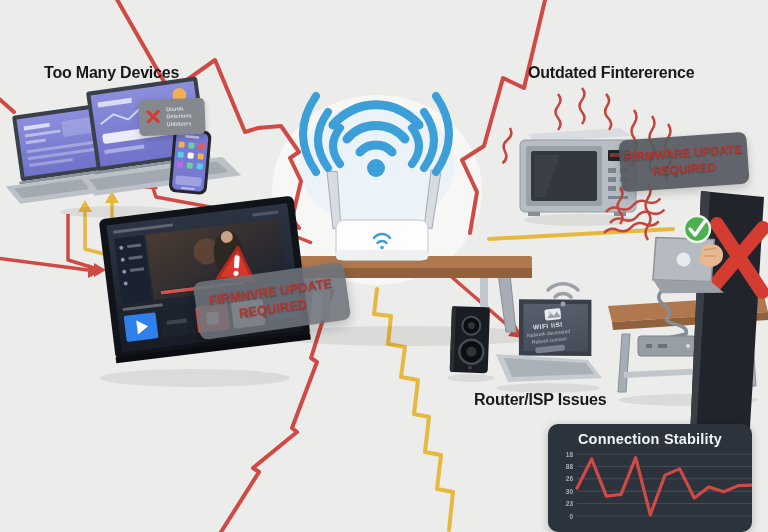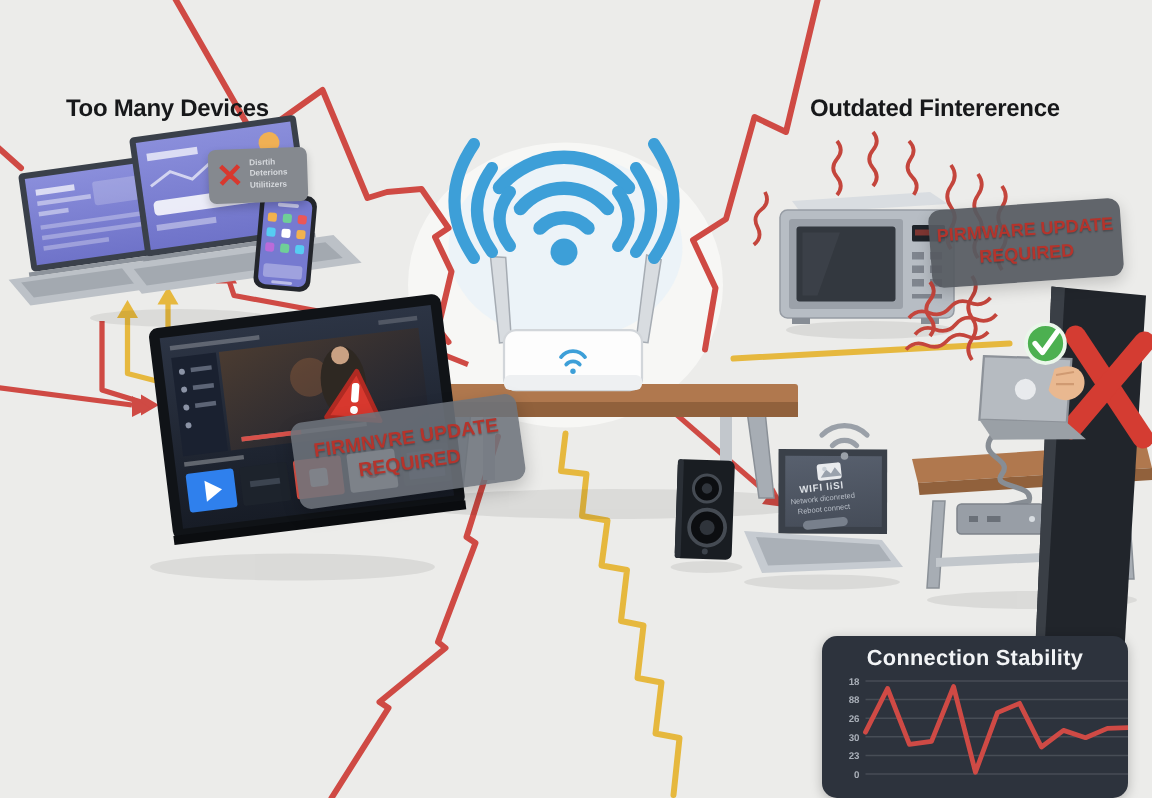--- a/index.html
+++ b/index.html
@@ -326,21 +326,22 @@
     <path d="M704,250 L716,248 M704,256 L716,256" stroke="#d09a72" stroke-width="1.5" fill="none"></path>
   </g>
 
   <g>
     <circle cx="697" cy="229" r="13" fill="#4cb050" stroke="#eaf6ea" stroke-width="2.5"></circle>
     <path d="M690,229 L695,235 L705,221" stroke="#ffffff" stroke-width="3.5" fill="none" stroke-linecap="round" stroke-linejoin="round"></path>
   </g>
 </svg>
 
 <div class="lbl" style="left:44px;top:64px;">Too Many Devices</div>
-<div class="lbl" style="left:528px;top:64px;margin-left:12px;">Outdated Fintererence</div>
+<div class="lbl" style="left:528px;top:64px;">Outdated Fintererence</div>
+<div class="lbl" style="left:474px;top:391px;">Router/ISP Issues</div>
 
 <div class="warn-banner warn-tv">
   <span>FIRMNVRE UPDATE</span>
   <span>REQUIRED</span>
 </div>
 
 <div class="warn-banner warn-mw">
   <span>PIRMWARE UPDATE</span>
   <span>REQUIRED</span>
 </div>

